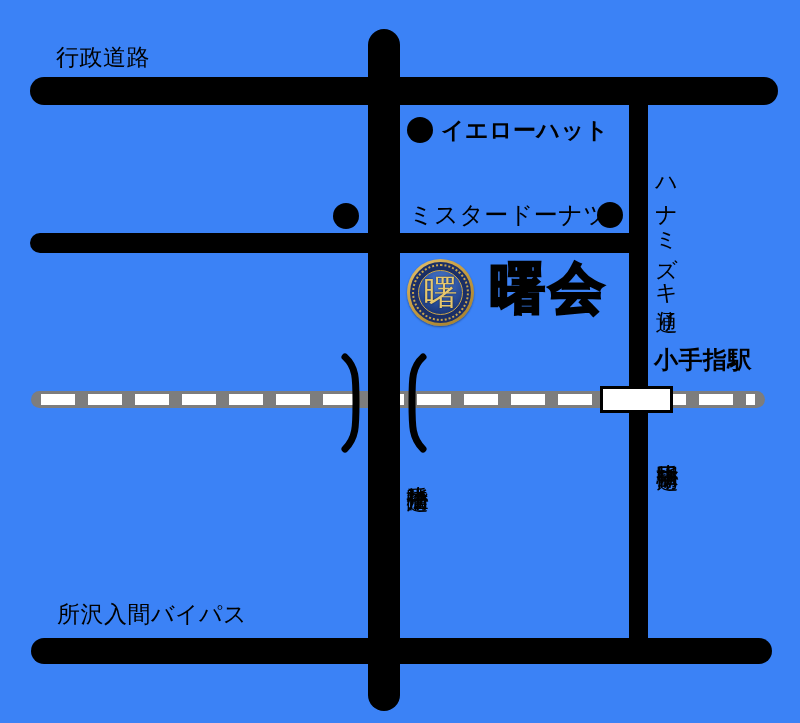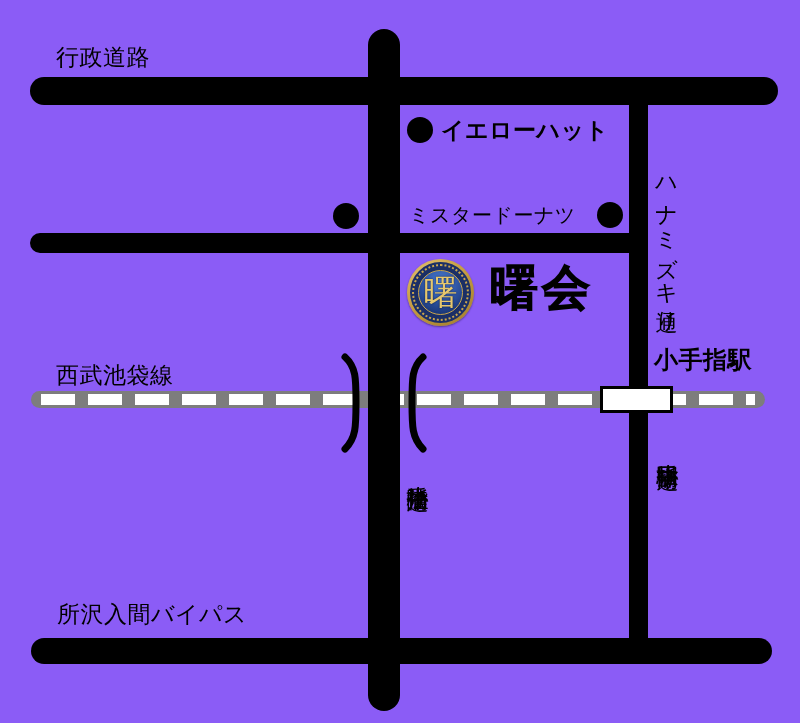--- a/index.html
+++ b/index.html
@@ -1,17 +1,17 @@
 <!DOCTYPE html>
 <html><head>
 <meta charset="utf-8">
 <style>
   html,body { margin:0; padding:0; background:#ffffff; }
   .map {
-    position:relative; width:800px; height:723px; background:#8b5cf6;
+    position:relative; width:800px; height:723px; background:#3b82f6;
     font-family:"Liberation Sans","DejaVu Sans",sans-serif; color:#000;
     overflow:hidden;
     text-align:right;
   }
   
   .road { position:absolute; background:#000; }
   .road-top      { left:30px;  top:77px;  width:748px; height:28px; border-radius:14px; }
   .road-second   { left:30px;  top:233px; width:618px; height:20px; border-radius:10px 0 0 10px; }
   .road-bottom   { left:31px;  top:638px; width:741px; height:26px; border-radius:13px; }
   .road-center-v { left:368px; top:29px;  width:32px;  height:682px; border-radius:16px; }
@@ -42,37 +42,37 @@
   .dot-mister-donut { left:597px; top:202px; }
 
   
   .hlabel {
     position:absolute; font-size:23px; line-height:26px; letter-spacing:0.5px;
     white-space:nowrap; z-index:5;
   }
   .lbl-gyosei       { left:56px;  top:44px; }
   .lbl-yellow-hat   { left:441px; top:117px;font-weight:bold; }
   .lbl-family-mart  { left:146px; top:204px; }
-  .lbl-mister-donut { left:409px; top:202px; font-size:20px; }
+  .lbl-mister-donut { left:409px; top:202px; font-size:24px; }
   .lbl-seibu        { left:56px;  top:362px; }
   .lbl-station      { left:654px; top:347px; font-size:24px;font-weight:bold; }
   .lbl-bypass       { left:57px;  top:601px; }
 
   .vlabel {
     position:absolute; writing-mode:vertical-rl; text-orientation:upright;
     font-size:22px; letter-spacing:1px; line-height:1.2; white-space:nowrap; z-index:5;
   }
   .lbl-hanamizuki  { left:653px; top:164px; }
   .lbl-rikkyo      { left:404px; top:468px; }
   .lbl-minamiguchi { left:654px; top:446px; }
 
   
   .dest-name {
-    position:absolute; left:490px; top:258px; font-size:48px; line-height:60px;
-    font-weight:400; letter-spacing:4px; -webkit-text-stroke:2.5px #000;
+    position:absolute; left:490px; top:258px; font-size:55px; line-height:60px;
+    font-weight:700; letter-spacing:4px; -webkit-text-stroke:2.5px #000;
     white-space:nowrap; z-index:5;
   }
   .logo {
     position:absolute; left:407px; top:259px; width:67px; height:67px;
     border-radius:50%; z-index:5;
     background:radial-gradient(circle at 35% 28%, #e8c877 0%, #c49b3f 55%, #8f6f25 100%);
     box-shadow:0 1px 2px rgba(0,0,0,0.4);
   }
   .logo-ring { position:absolute; inset:3px; border-radius:50%; background:#1b2f66; }
   .logo-ring-text { position:absolute; inset:5px; border-radius:50%; border:2px dotted #caa64e; }
@@ -110,21 +110,20 @@
 
   <div class="station"></div>
 
   <div class="poi-dot dot-yellow-hat"></div>
   <div class="poi-dot dot-family-mart"></div>
   <div class="poi-dot dot-mister-donut"></div>
 
   <div class="hlabel lbl-gyosei">行政道路</div>
   <div class="hlabel lbl-yellow-hat">イエローハット</div>
   <div class="hlabel lbl-mister-donut">ミスタードーナツ</div>
-  <div class="hlabel lbl-seibu">西武池袋線</div>
   <div class="hlabel lbl-station">小手指駅</div>
   <div class="hlabel lbl-bypass">所沢入間バイパス</div>
 
   <div class="vlabel lbl-hanamizuki">ハナミズキ通り</div>
   <div class="vlabel lbl-rikkyo">小手指陸橋通り</div>
   <div class="vlabel lbl-minamiguchi">小手指駅南口通り</div>
 
   <div class="logo">
     <div class="logo-ring"></div>
     <div class="logo-ring-text"></div>

